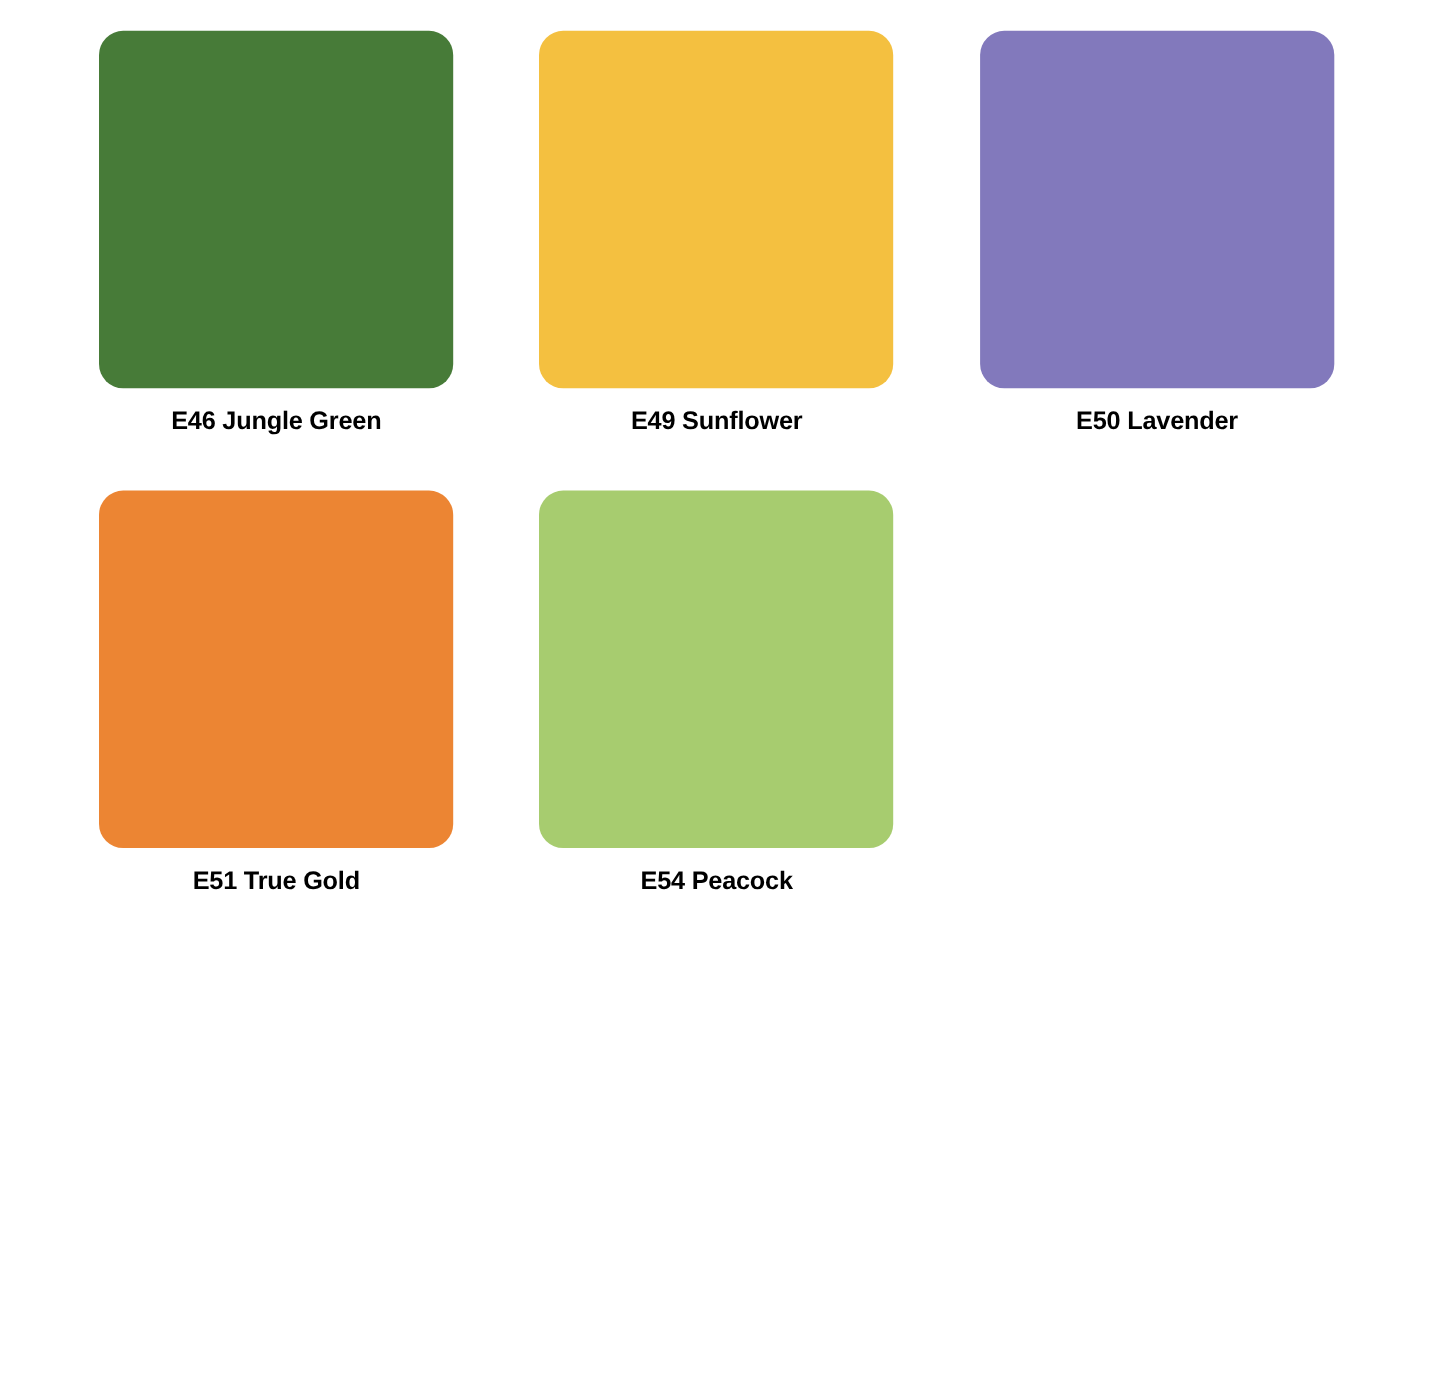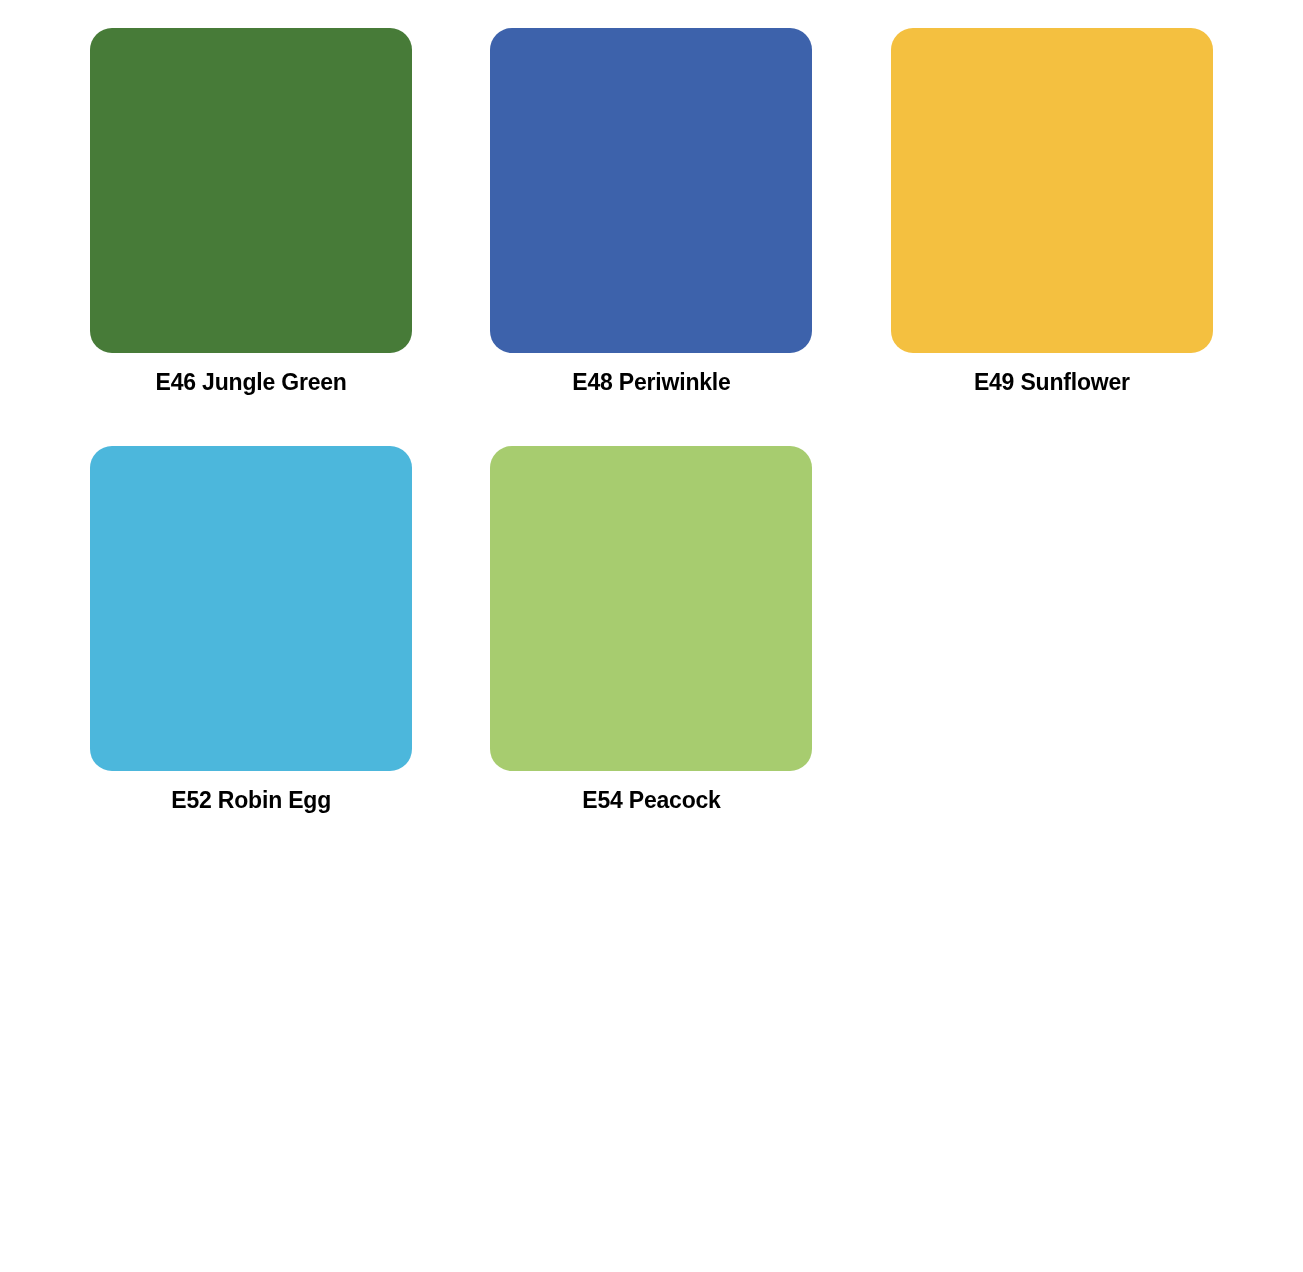--- a/index.html
+++ b/index.html
@@ -61,36 +61,36 @@
 <body style="background: rgb(255, 255, 255);">
 
 <div id="swatch-grid">
 
   <div class="swatch-cell">
     <div class="swatch-chip" style="background-color: rgb(71, 123, 56);"></div>
     <div class="swatch-label">E46 Jungle Green</div>
   </div>
 
 
-  <div class="swatch-cell">
-    <div class="swatch-chip" style="background-color: rgb(61, 98, 171);"></div>
-    <div class="swatch-label">E48 Periwinkle</div>
-  </div>
 
   <div class="swatch-cell">
     <div class="swatch-chip" style="background-color: rgb(244, 192, 64);"></div>
     <div class="swatch-label">E49 Sunflower</div>
   </div>
 
-
+  <div class="swatch-cell">
+    <div class="swatch-chip" style="background-color: rgb(130, 121, 188);"></div>
+    <div class="swatch-label">E50 Lavender</div>
+  </div>
 
   <div class="swatch-cell">
-    <div class="swatch-chip" style="background-color: rgb(76, 183, 220);"></div>
-    <div class="swatch-label">E52 Robin Egg</div>
+    <div class="swatch-chip" style="background-color: rgb(236, 133, 51);"></div>
+    <div class="swatch-label">E51 True Gold</div>
   </div>
+
 
 
   <div class="swatch-cell">
     <div class="swatch-chip" style="background-color: rgb(167, 204, 111);"></div>
     <div class="swatch-label">E54 Peacock</div>
   </div>
 
 </div>
 
 </body></html>

